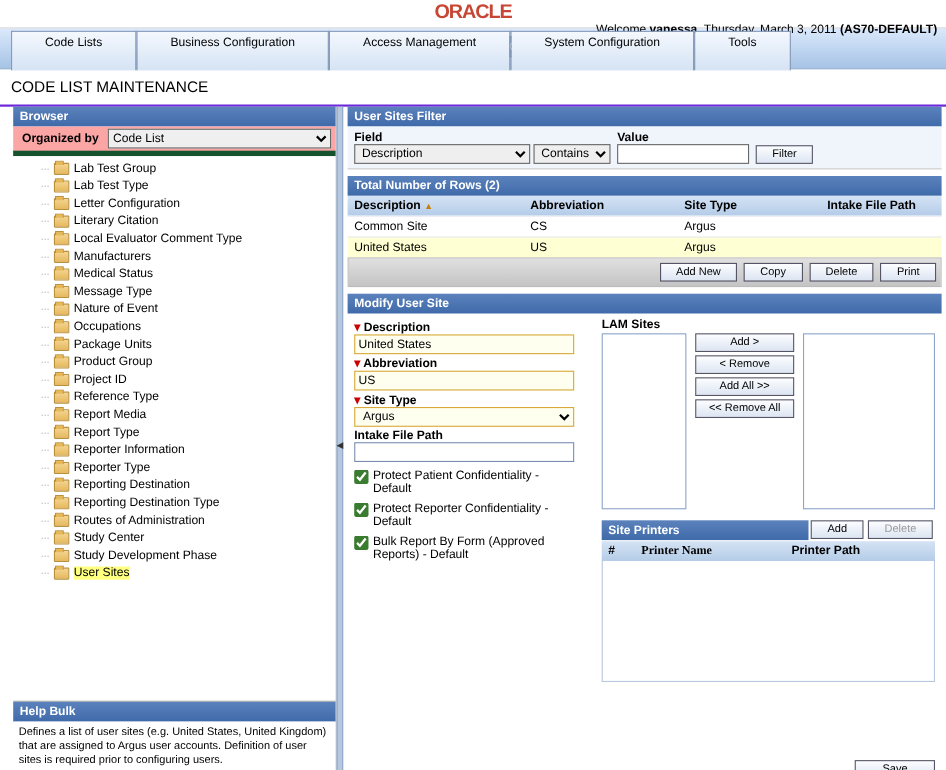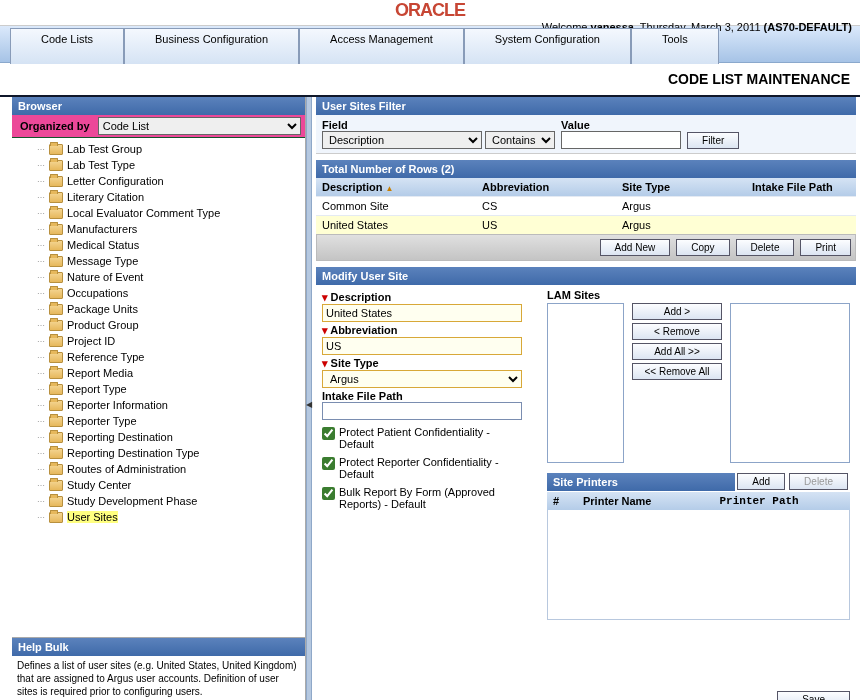--- a/index.html
+++ b/index.html
@@ -5,26 +5,26 @@
 * { box-sizing: border-box; margin: 0; padding: 0; }
 body { font-family: Arial, sans-serif; font-size: 11px; background: #fff; width: 860px; height: 700px; overflow: hidden; }
 .top-bar { display: flex; align-items: center; height: 26px; border-bottom: 1px solid #ccc; flex-direction: column; }
 .oracle-logo { font-family: Arial; font-weight: bold; font-size: 18px; color: #c74634; padding: 0 20px; letter-spacing: -1px; }
 .welcome { margin-left: auto; padding-right: 8px; font-size: 11px; }
 .welcome b { font-weight: bold; }
 .top-right-btns { display: flex; }
 .top-right-btn { background: #6a8fc4; color: #fff; padding: 3px 10px; border: 1px solid #5878a8; border-left: 1px solid #8aa8d4; font-size: 10px; cursor: pointer; }
 .main-nav { background: linear-gradient(#dbe9fb, #a6c3e6); height: 37px; display: flex; padding-left: 10px; border-bottom: 1px solid #8aa8cc; }
 .main-nav-item { padding: 4px 30px; border: 1px solid #889bb8; border-bottom: none; background: linear-gradient(#f4f8fe, #d5e3f4); margin-right: 0; font-size: 11px; cursor: pointer; position: relative; top: 2px; }
-.page-title { font-size: 14px; font-weight: bold; padding: 8px 10px; border-bottom: 2px solid #0f172a; text-align: right; }
+.page-title { font-size: 14px; font-weight: normal; padding: 8px 10px; border-bottom: 2px solid #6d28d9; }
 .main-area { display: flex; height: 615px; margin-left: 12px; }
 .left-col { width: 294px; display: flex; flex-direction: column; border-right: 1px solid #aaa; }
 .right-col { flex: 1; display: flex; flex-direction: column; padding: 0 4px; }
 .panel-header { background: linear-gradient(#5b82bc, #3f6aa9); color: #fff; font-weight: bold; font-size: 11px; padding: 3px 6px; }
-.org-row { display: flex; align-items: center; background: #ec4899; padding: 2px 4px; border-bottom: 1px solid #14532d; }
+.org-row { display: flex; align-items: center; background: #fca5a5; padding: 2px 4px; border-bottom: 5px solid #14532d; }
 .org-label { font-weight: bold; padding: 0 4px; }
 .org-select { flex: 1; margin-left: 4px; border: 1px solid #666; font-size: 11px; height: 18px; }
 .tree-wrap { flex: 1; overflow-y: scroll; background: #fff; padding: 3px 0; }
 .tree-item { display: flex; align-items: center; padding: 2px 4px 2px 25px; cursor: pointer; white-space: nowrap; }
 .tree-dots { color: #999; font-size: 8px; width: 12px; }
 .folder-icon { width: 14px; height: 11px; background: linear-gradient(#f4d592, #e6b85c); border: 1px solid #b8903e; border-radius: 1px; margin-right: 4px; position: relative; }
 .folder-icon::before { content: ""; position: absolute; top: -3px; left: 0; width: 6px; height: 3px; background: #e6b85c; border: 1px solid #b8903e; border-bottom: none; border-radius: 1px 1px 0 0; }
 .tree-sel { background: #ffff80; }
 .help-panel { border-top: 1px solid #aaa; }
 .help-body { padding: 3px 5px; height: 56px; overflow-y: scroll; background: #fff; font-size: 10px; line-height: 1.3; }
@@ -56,21 +56,21 @@
 .lam-flex { display: flex; gap: 8px; margin-top: 2px; }
 .lam-box { border: 1px solid #8ca4c8; height: 160px; flex: 1; }
 .lam-btns { display: flex; flex-direction: column; gap: 3px; width: 90px; }
 .lam-btns .btn { padding: 2px 0; }
 .lam-right { border: 1px solid #8ca4c8; height: 160px; width: 120px; }
 .printers { margin-top: 8px; }
 .printers-head { display: flex; align-items: center; }
 .printers-head .panel-header { flex: 1; }
 .printers-actions { display: flex; gap: 4px; padding: 2px; }
 .printers-cols { display: flex; background: linear-gradient(#d5e3f4, #b4cce8); font-weight: bold; }
-.pc1 { width: 30px; padding: 3px 6px; } .pc2 { flex: 1; padding: 3px 6px; } .pc3 { flex: 1; padding: 3px 6px; font-family: Liberation Mono, monospace; }
+.pc1 { width: 30px; padding: 3px 6px; } .pc2 { flex: 1; padding: 3px 6px; font-family: Liberation Serif, serif; } .pc3 { flex: 1; padding: 3px 6px; }
 .printers-body { border: 1px solid #b8c8de; border-top: none; height: 110px; }
 .bottom-bar { padding: 4px 6px; display: flex; justify-content: flex-end; margin-top: auto; }
 .btn.disabled { color: #999; }
 </style>
 </head>
 <body>
 
 <div class="top-bar">
   <span class="oracle-logo">ORACLE</span>
   <span class="welcome">

